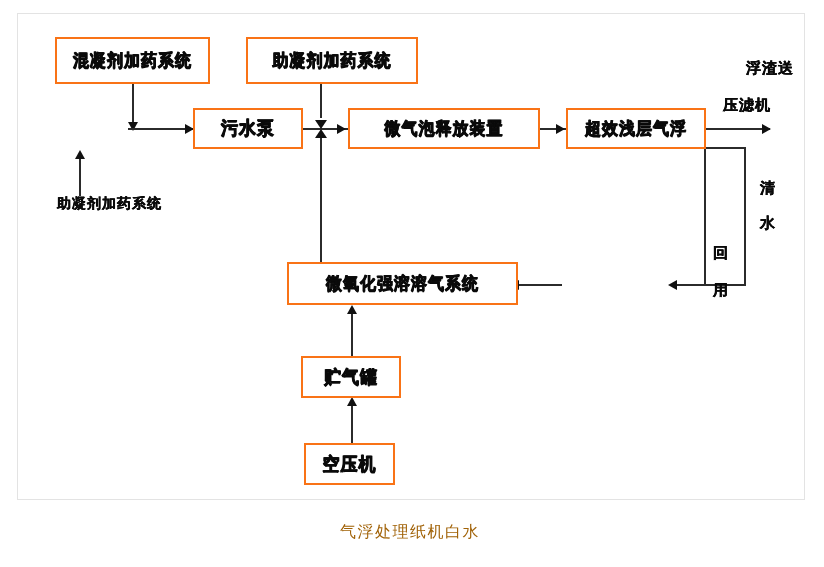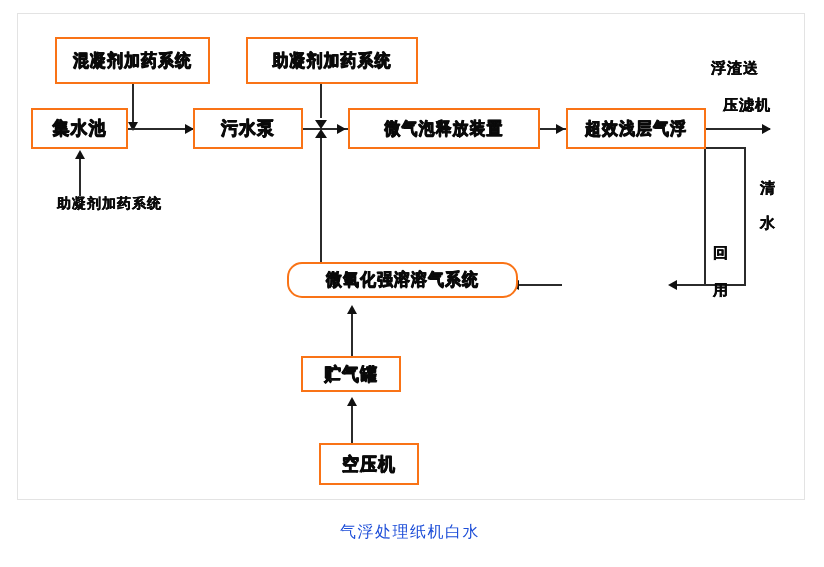--- a/index.html
+++ b/index.html
@@ -121,21 +121,21 @@
   }
 
   
   #caption {
     position: absolute;
     left: 0;
     top: 522px;
     width: 820px;
     text-align: center;
     font-size: 16px;
-    color: #1d4ed8;
+    color: #a16207;
     font-family: "DejaVu Sans", "Liberation Sans", sans-serif;
     letter-spacing: 1.5px;
   }
 </style>
 </head>
 <body>
 
 <div id="page">
 
   <div id="frame"></div>
@@ -185,50 +185,47 @@
   <div class="arrow up" style="left:347px; top:397px;"></div>
 
   <div class="box t16" style="left:55px; top:37px; width:155px; height:47px;">
     <span class="lbl">混凝剂加药系统</span>
   </div>
 
   <div class="box t16" style="left:246px; top:37px; width:172px; height:47px;">
     <span class="lbl">助凝剂加药系统</span>
   </div>
 
-  <div class="box t17" style="left:31px; top:108px; width:97px; height:41px;">
-    <span class="lbl">集水池</span>
-  </div>
 
   <div class="box t17" style="left:193px; top:108px; width:110px; height:41px;">
     <span class="lbl">污水泵</span>
   </div>
 
   <div class="box t16" style="left:566px; top:108px; width:140px; height:41px;">
     <span class="lbl">超效浅层气浮</span>
   </div>
 
   <div class="box t16" style="left:348px; top:108px; width:192px; height:41px;">
     <span class="lbl">微气泡释放装置</span>
   </div>
 
-  <div class="box t16" style="left:287px; top:262px; width:231px; height:36px;border-radius:15px;">
+  <div class="box t16" style="left:287px; top:262px; width:231px; height:43px;">
     <span class="lbl">微氧化强溶溶气系统</span>
   </div>
 
 
-  <div class="box t17" style="left:301px; top:356px; width:100px; height:36px;">
+  <div class="box t17" style="left:301px; top:356px; width:100px; height:42px;">
     <span class="lbl">贮气罐</span>
   </div>
 
-  <div class="box t17" style="left:319px; top:443px; width:100px; height:42px;">
+  <div class="box t17" style="left:304px; top:443px; width:91px; height:42px;">
     <span class="lbl">空压机</span>
   </div>
 
-  <div class="ftext" style="left:711px; top:60px; font-size:15px;">浮渣送</div>
+  <div class="ftext" style="left:746px; top:60px; font-size:15px;">浮渣送</div>
 
   <div class="ftext" style="left:723px; top:97px; font-size:15px;">压滤机</div>
 
   <div class="ftext" style="left:57px; top:196px; font-size:14px;">助凝剂加药系统</div>
 
   <div class="ftext" style="left:760px; top:180px; font-size:15px;">清</div>
 
   <div class="ftext" style="left:760px; top:215px; font-size:15px;">水</div>
 
   <div class="ftext" style="left:713px; top:245px; font-size:15px;">回</div>

